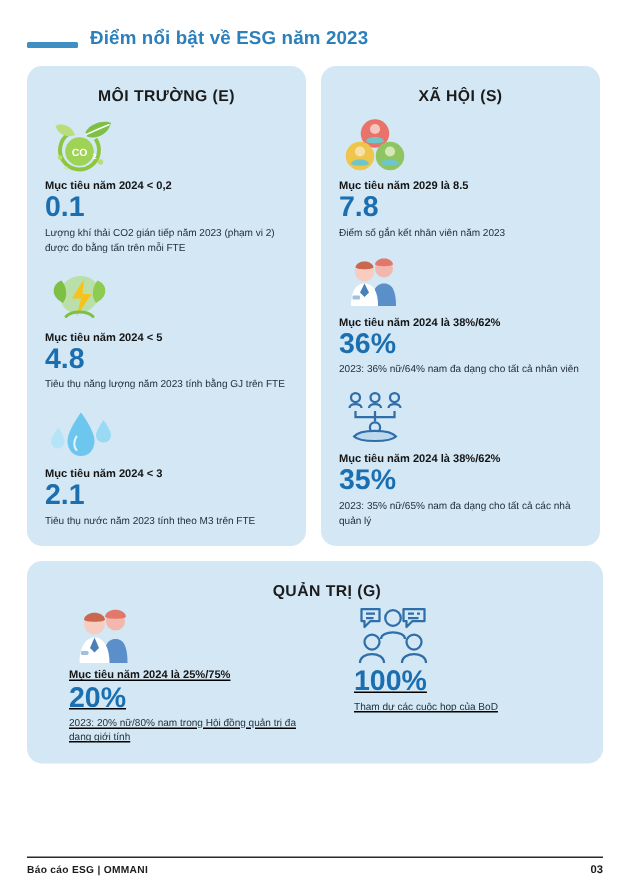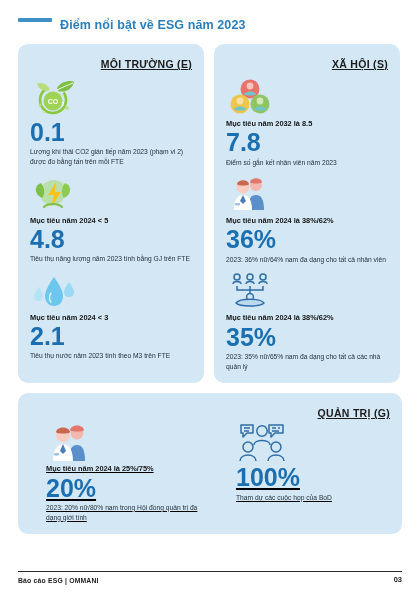--- a/index.html
+++ b/index.html
@@ -18,21 +18,21 @@
     width: 420px;
     height: 594px;
     position: relative;
     box-sizing: border-box;
     padding: 0 18px;
   }
 
   
   .header {
     display: flex;
-    align-items: flex-start;
+    align-items: flex-end;
     gap: 8px;
     padding-top: 18px;
     padding-bottom: 12px;
   }
   .header-rule {
     width: 34px;
     height: 4px;
     background: #3d8fc4;
     border-radius: 1px;
     flex: none;
@@ -53,47 +53,46 @@
   .card {
     background: #d3e7f4;
     border-radius: 10px;
     box-sizing: border-box;
     padding: 10px 12px 12px 12px;
   }
   .card.half { width: 186px; }
   .card.full { width: 384px; margin-top: 10px; padding-left: 28px; }
 
   .card-title {
-    text-align: right;
+    text-align: center;
     color: #1b1b1b;
     font-size: 10.5px;
     font-weight: bold;
     letter-spacing: 0.3px;
     margin: 4px 0 2px 0;
-    text-decoration: underline;
   }
 
   
   .metric { margin-top: 6px; }
   .metric-icon {
     height: 42px;
     display: flex;
     align-items: center;
     margin-bottom: 1px;
   }
   .metric-target {
     color: #141414;
     font-size: 7.4px;
     font-weight: bold;
     margin-bottom: 1px;
     line-height: 1.25;
   }
   .metric-value {
     color: #1b6fb0;
-    font-size: 25px;
+    font-size: 19px;
     font-weight: bold;
     line-height: 1.05;
     margin-bottom: 2px;
   }
   .metric-desc {
     color: #23323c;
     font-size: 6.7px;
     line-height: 1.45;
   }
 
@@ -154,20 +153,21 @@
             <text x="23" y="27" font-size="7" font-family="Liberation Sans, sans-serif" font-weight="bold" fill="#ffffff" text-anchor="middle">CO</text>
             <text x="33" y="29" font-size="5" font-family="Liberation Sans, sans-serif" font-weight="bold" fill="#ffffff" text-anchor="middle">2</text>
             <path d="M27 11 C31 4, 41 3, 44 5 C42 13, 34 16, 28 14 Z" fill="#7ebf45"></path>
             <path d="M27 13 C33 10, 38 8, 43 6" stroke="#ffffff" stroke-width="0.9" fill="none"></path>
             <path d="M19 11 C16 6, 10 5, 7 7 C9 13, 15 15, 20 13 Z" fill="#b8dd7a"></path>
             <circle cx="10" cy="28" r="1.5" fill="#b8dd7a"></circle>
             <circle cx="37" cy="31" r="1.8" fill="#b8dd7a"></circle>
             <circle cx="14" cy="35" r="1.2" fill="#cfe9a3"></circle>
           </svg>
         </div>
+        <div class="metric-target">Mục tiêu năm 2024 &lt; 0,2</div>
         <div class="metric-value">0.1</div>
         <div class="metric-desc">Lượng khí thải CO2 gián tiếp năm 2023 (phạm vi 2) được đo bằng tấn trên mỗi FTE</div>
       </div>
 
       <div class="metric">
         <div class="metric-icon">
           <svg width="50" height="40" viewBox="0 0 50 40">
             <path d="M24 6 C31 6, 36 11, 36 17 C36 25, 29 31, 22 31 C15 31, 10 26, 10 19 C10 11, 17 6, 24 6 Z" fill="#a8d96b" opacity="0.55"></path>
             <path d="M9 22 C4 18, 5 11, 11 9 C15 14, 15 20, 12 24 Z" fill="#7ebf45"></path>
             <path d="M37 22 C42 18, 41 11, 35 9 C31 14, 31 20, 34 24 Z" fill="#8ecb52"></path>
@@ -205,21 +205,21 @@
             <circle cx="24" cy="9" r="3.4" fill="#f6c6bd"></circle>
             <path d="M18 17 C19 13.5, 29 13.5, 30 17 C30 19, 18 19, 18 17 Z" fill="#6ec6c9"></path>
             <circle cx="14" cy="27" r="9.5" fill="#f0c54c"></circle>
             <circle cx="14" cy="24" r="3.4" fill="#f8e0ab"></circle>
             <path d="M8 32 C9 28.5, 19 28.5, 20 32 C20 34, 8 34, 8 32 Z" fill="#6ec6c9"></path>
             <circle cx="34" cy="27" r="9.5" fill="#8fc463"></circle>
             <circle cx="34" cy="24" r="3.4" fill="#d3e8b6"></circle>
             <path d="M28 32 C29 28.5, 39 28.5, 40 32 C40 34, 28 34, 28 32 Z" fill="#6ec6c9"></path>
           </svg>
         </div>
-        <div class="metric-target">Mục tiêu năm 2032 là 8.5</div>
+        <div class="metric-target">Mục tiêu năm 2029 là 8.5</div>
         <div class="metric-value">7.8</div>
         <div class="metric-desc">Điểm số gắn kết nhân viên năm 2023</div>
       </div>
 
       <div class="metric">
         <div class="metric-icon">
           <svg width="50" height="40" viewBox="0 0 50 40">
             <circle cx="30" cy="11" r="6" fill="#f3b8ad"></circle>
             <path d="M24 8 C25 3, 35 3, 36 8 C36 10, 24 10, 24 8 Z" fill="#e2776b"></path>
             <path d="M22 36 C22 25, 25 21, 30 21 C35 21, 38 25, 38 36 Z" fill="#5b8fc9"></path>

